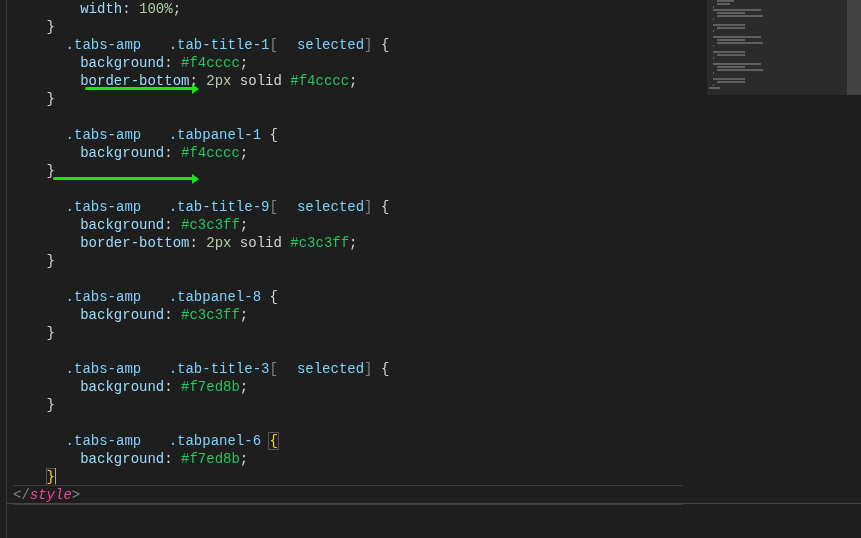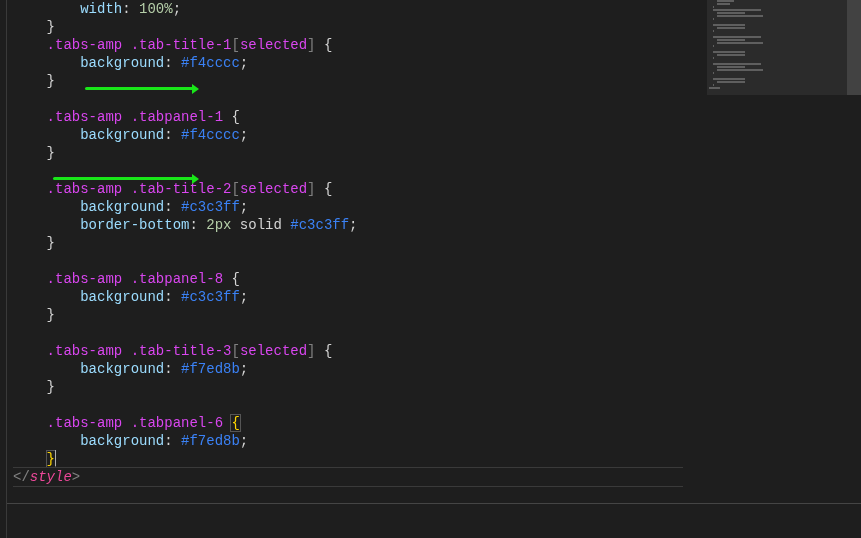--- a/index.html
+++ b/index.html
@@ -81,26 +81,26 @@
   }
   .minimap-viewport {
     position: absolute;
     top: 0;
     left: 0;
     right: 0;
     height: 95px;
     background: rgba(255,255,255,0.06);
   }
   
-  .sel   { color: #d946ef; }
+  .sel   { color: #7dd3fc; margin-left: 19px; }
   .prop  { color: #9cdcfe; }
   .brkt  { color: #808080; }
   .txt   { color: #d4d4d4; }
   .num   { color: #b5cea8; }
-  .hex   { color: #3b82f6; }
+  .hex   { color: #22c55e; }
   .punc  { color: #d4d4d4; }
   .brace { color: #ffd700; }
   .tag   { color: #808080; }
   .tagname{ color: #ec4899; font-style: italic; }
   
   .annot {
     position: absolute;
     height: 3px;
     background: #19e619;
     border-radius: 2px;
@@ -134,27 +134,28 @@
 </style>
 </head>
 <body>
 
 <div class="editor">
   <div class="lines" id="lines">
       <div class="line"><span class="txt">        </span><span class="prop">width</span><span class="punc">: </span><span class="num">100%</span><span class="punc">;</span></div>
       <div class="line"><span class="txt">    </span><span class="punc">}</span></div>
       <div class="line"><span class="txt">    </span><span class="sel">.tabs-amp</span><span class="txt"> </span><span class="sel">.tab-title-1</span><span class="brkt">[</span><span class="sel">selected</span><span class="brkt">]</span><span class="txt"> </span><span class="punc">{</span></div>
       <div class="line"><span class="txt">        </span><span class="prop">background</span><span class="punc">: </span><span class="hex">#f4cccc</span><span class="punc">;</span></div>
+      <div class="line"><span class="txt">        </span><span class="prop">border-bottom</span><span class="punc">: </span><span class="num">2px</span><span class="txt"> solid </span><span class="hex">#f4cccc</span><span class="punc">;</span></div>
       <div class="line"><span class="txt">    </span><span class="punc">}</span></div>
       <div class="line"><span class="txt"></span></div>
       <div class="line"><span class="txt">    </span><span class="sel">.tabs-amp</span><span class="txt"> </span><span class="sel">.tabpanel-1</span><span class="txt"> </span><span class="punc">{</span></div>
       <div class="line"><span class="txt">        </span><span class="prop">background</span><span class="punc">: </span><span class="hex">#f4cccc</span><span class="punc">;</span></div>
       <div class="line"><span class="txt">    </span><span class="punc">}</span></div>
       <div class="line"><span class="txt"></span></div>
-      <div class="line"><span class="txt">    </span><span class="sel">.tabs-amp</span><span class="txt"> </span><span class="sel">.tab-title-2</span><span class="brkt">[</span><span class="sel">selected</span><span class="brkt">]</span><span class="txt"> </span><span class="punc">{</span></div>
+      <div class="line"><span class="txt">    </span><span class="sel">.tabs-amp</span><span class="txt"> </span><span class="sel">.tab-title-9</span><span class="brkt">[</span><span class="sel">selected</span><span class="brkt">]</span><span class="txt"> </span><span class="punc">{</span></div>
       <div class="line"><span class="txt">        </span><span class="prop">background</span><span class="punc">: </span><span class="hex">#c3c3ff</span><span class="punc">;</span></div>
       <div class="line"><span class="txt">        </span><span class="prop">border-bottom</span><span class="punc">: </span><span class="num">2px</span><span class="txt"> solid </span><span class="hex">#c3c3ff</span><span class="punc">;</span></div>
       <div class="line"><span class="txt">    </span><span class="punc">}</span></div>
       <div class="line"><span class="txt"></span></div>
       <div class="line"><span class="txt">    </span><span class="sel">.tabs-amp</span><span class="txt"> </span><span class="sel">.tabpanel-8</span><span class="txt"> </span><span class="punc">{</span></div>
       <div class="line"><span class="txt">        </span><span class="prop">background</span><span class="punc">: </span><span class="hex">#c3c3ff</span><span class="punc">;</span></div>
       <div class="line"><span class="txt">    </span><span class="punc">}</span></div>
       <div class="line"><span class="txt"></span></div>
       <div class="line"><span class="txt">    </span><span class="sel">.tabs-amp</span><span class="txt"> </span><span class="sel">.tab-title-3</span><span class="brkt">[</span><span class="sel">selected</span><span class="brkt">]</span><span class="txt"> </span><span class="punc">{</span></div>
       <div class="line"><span class="txt">        </span><span class="prop">background</span><span class="punc">: </span><span class="hex">#f7ed8b</span><span class="punc">;</span></div>

